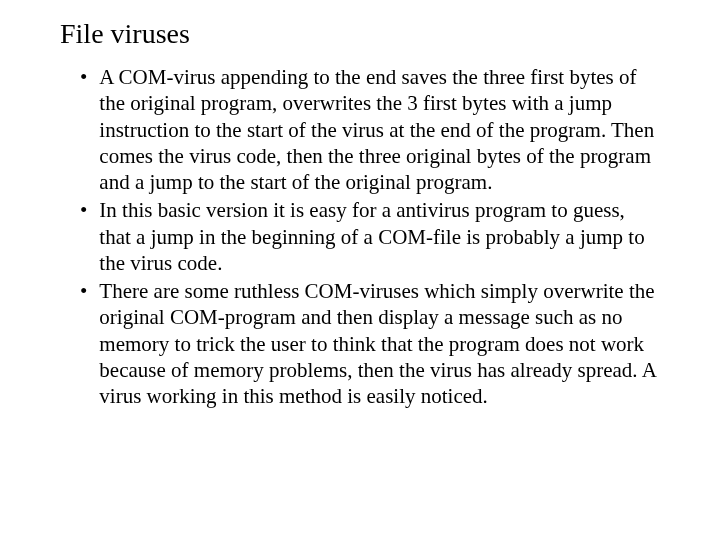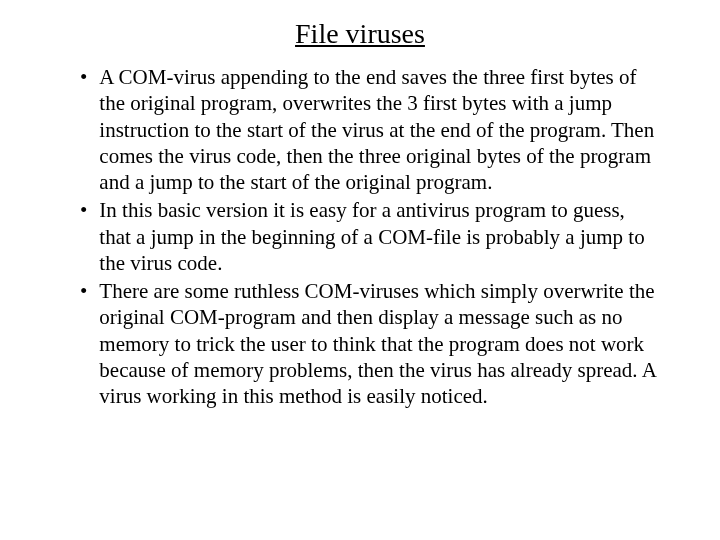--- a/index.html
+++ b/index.html
@@ -9,25 +9,24 @@
     }
     body {
       width: 720px;
       height: 540px;
       background: #ffffff;
       font-family: "Times New Roman", Times, serif;
       color: #000000;
       padding: 18px 60px 20px 60px;
     }
     .title {
-      text-align: center;
+      text-align: left;
       font-size: 28px;
       font-weight: normal;
       margin-bottom: 14px;
-      text-decoration: underline;
     }
     .content {
       padding-left: 20px;
     }
     .bullet-item {
       display: flex;
       margin-bottom: 2px;
       font-size: 21px;
       line-height: 1.25;
     }

